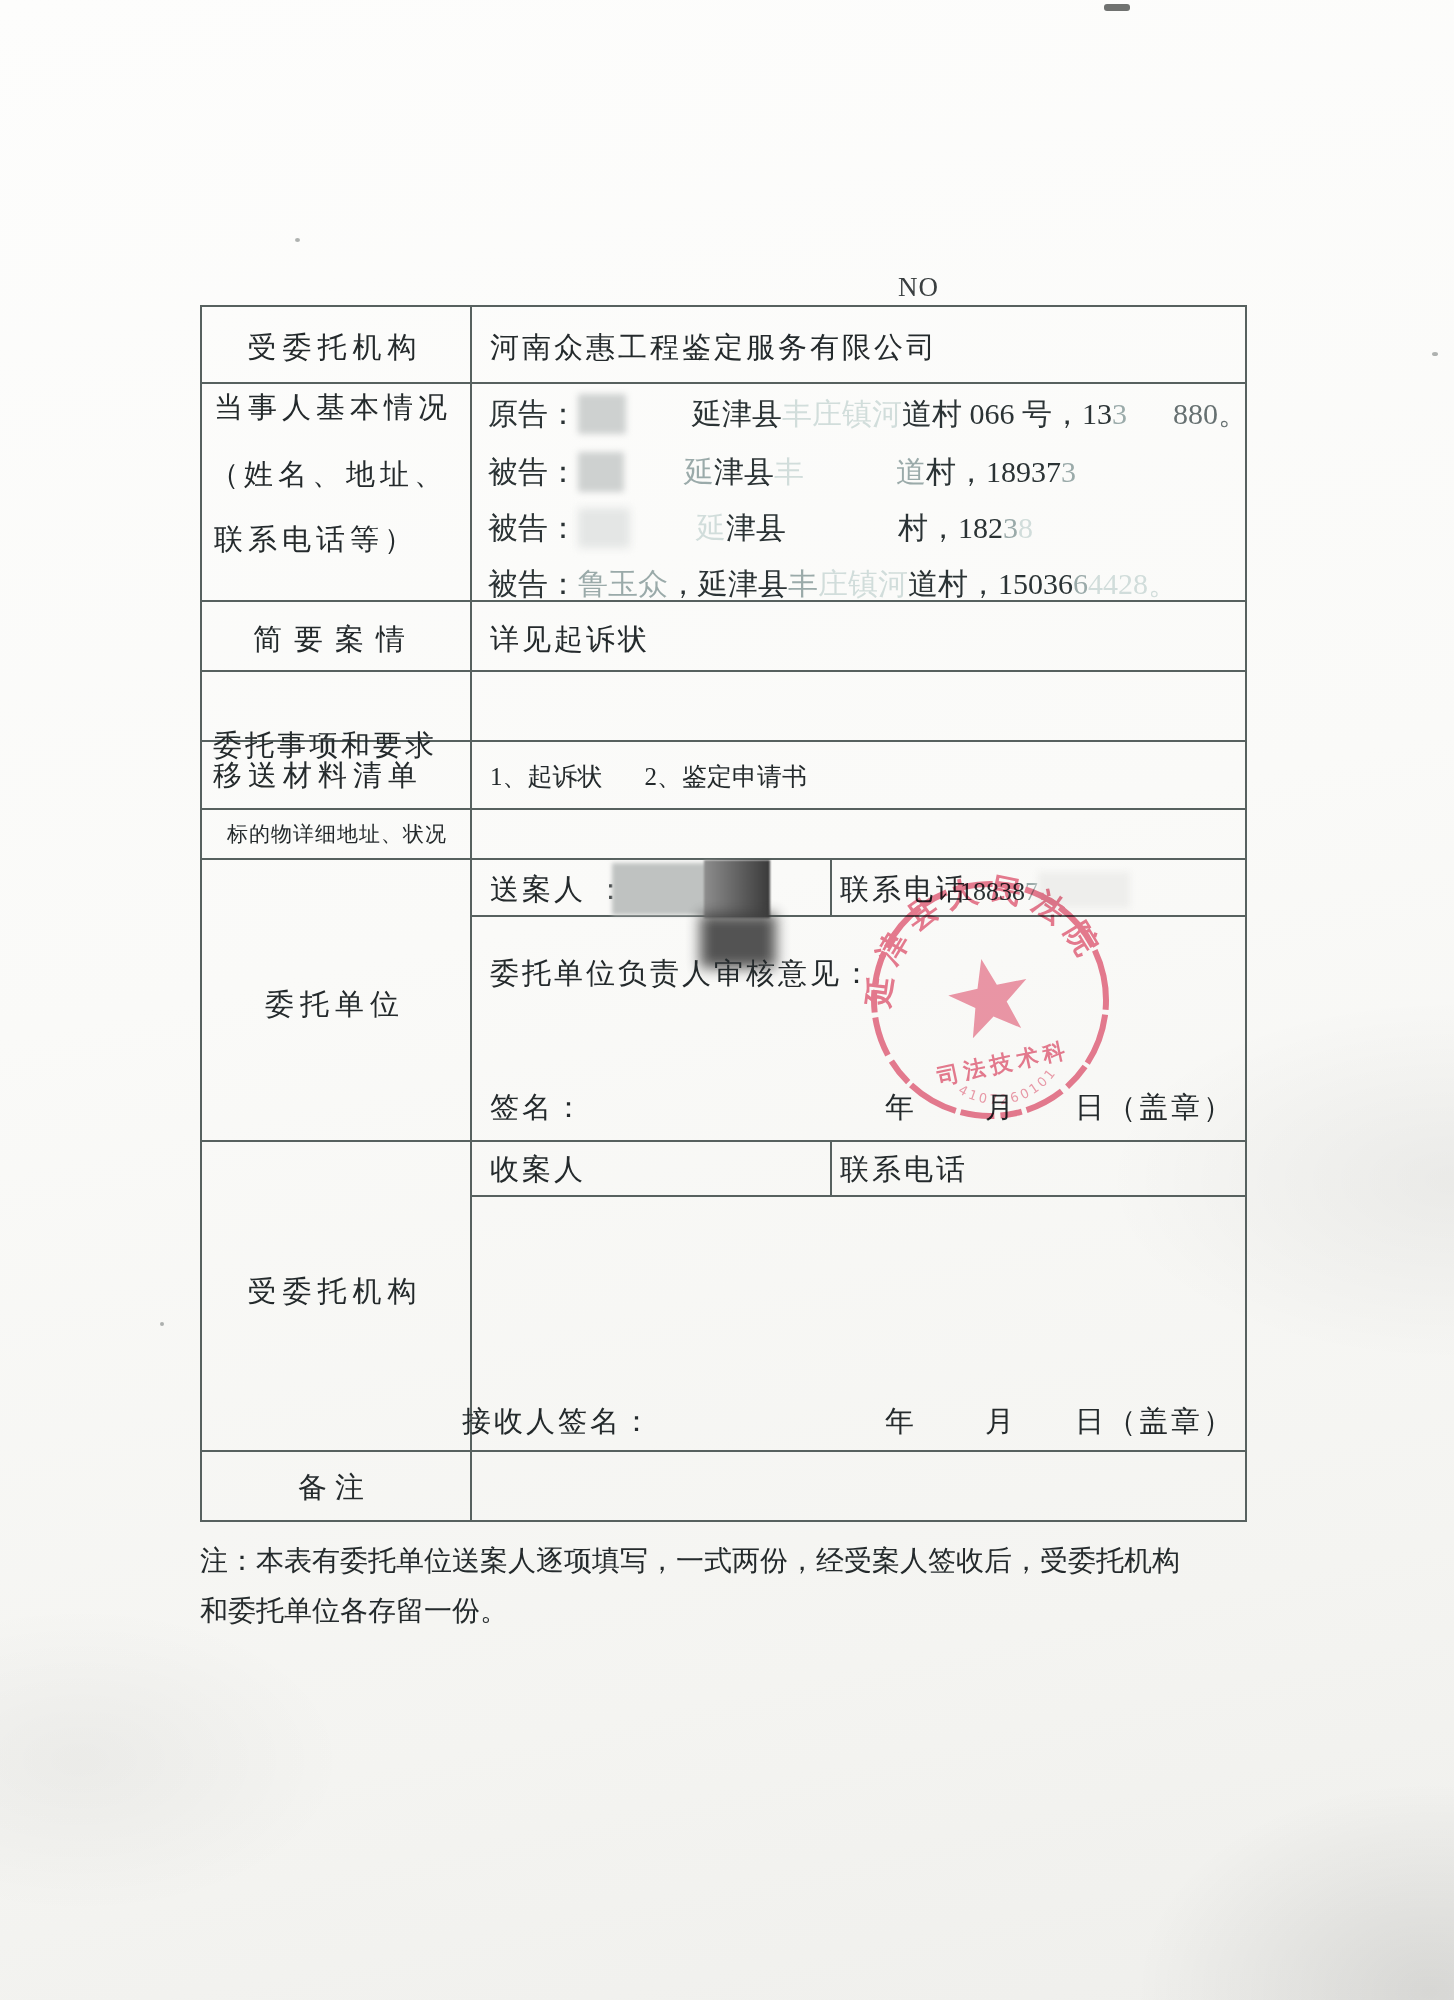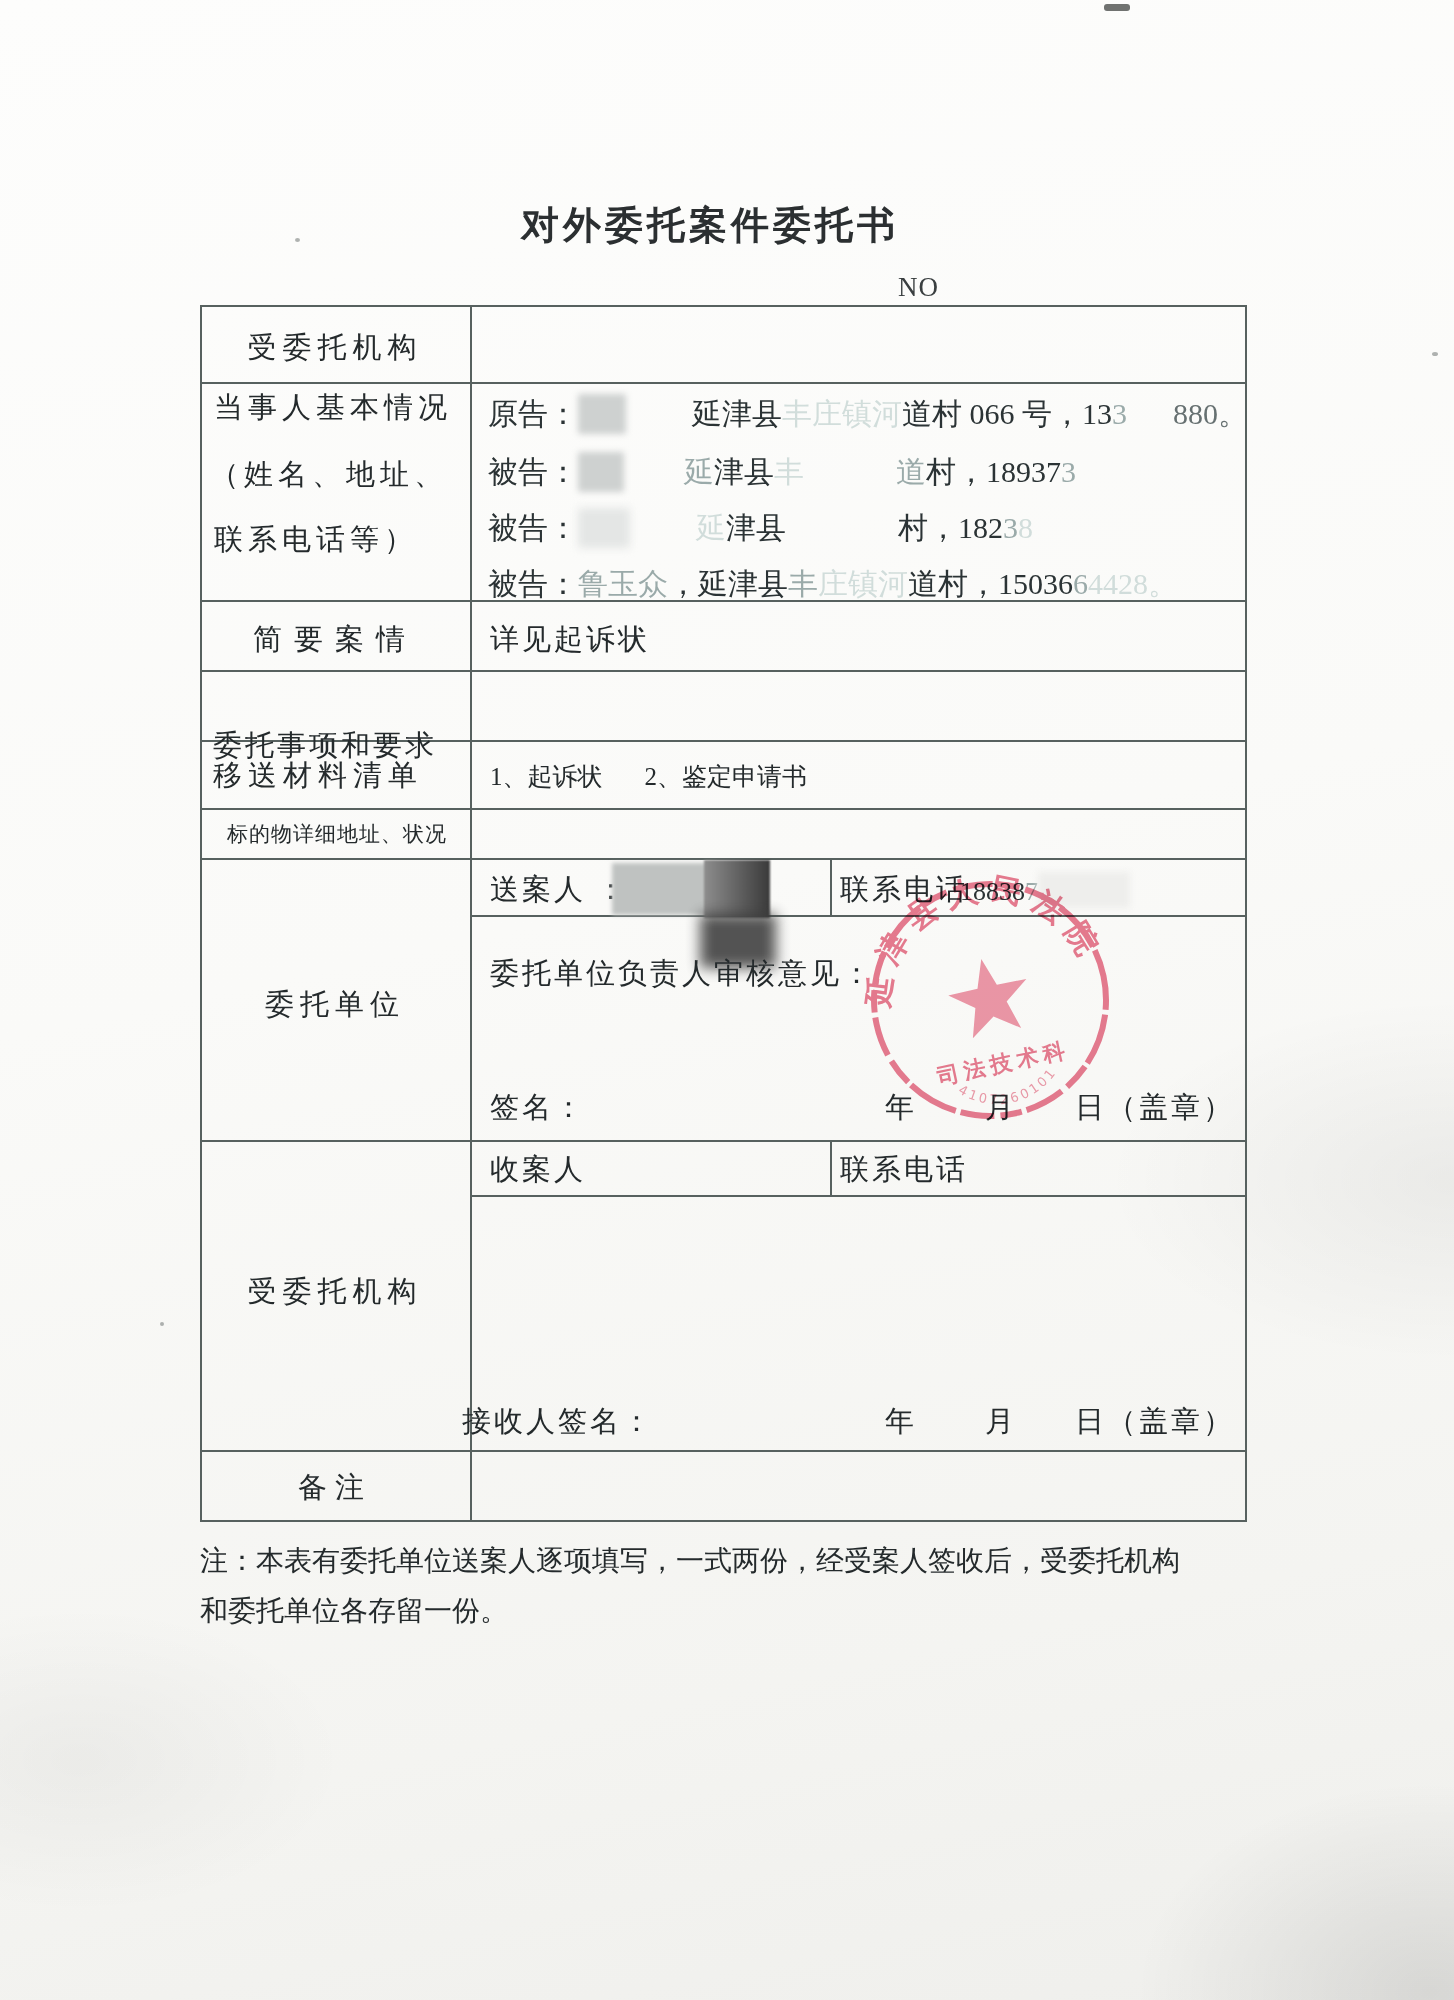--- a/index.html
+++ b/index.html
@@ -32,21 +32,20 @@
   .sbox-white{display:inline-block;background:#eeeeec;filter:blur(3px);height:36px;}
   .sgap{display:inline-block;}
   .speck{background:#6f7473;border-radius:50%;opacity:.55;}
   .stamp-svg{mix-blend-mode:multiply;}
 </style>
 </head>
 <body>
 
 <div id="page">
 
-  <div class="abs title" style="left:710px;top:200px;transform:translateX(-50%);">对外委托案件委托书</div>
   <div class="abs no" style="left:898px;top:272px;">NO</div>
 
   <div class="abs line" style="left:200px;top:305px;width:1047px;height:2px;"></div>
   <div class="abs line" style="left:200px;top:1520px;width:1047px;height:2px;"></div>
   <div class="abs line" style="left:200px;top:305px;width:2px;height:1217px;"></div>
   <div class="abs line" style="left:1245px;top:305px;width:2px;height:1217px;"></div>
   <div class="abs line" style="left:470px;top:305px;width:2px;height:1217px;"></div>
   <div class="abs line" style="left:200px;top:382px;width:1047px;height:2px;"></div>
   <div class="abs line" style="left:200px;top:600px;width:1047px;height:2px;"></div>
   <div class="abs line" style="left:200px;top:670px;width:1047px;height:2px;"></div>
@@ -54,20 +53,21 @@
   <div class="abs line" style="left:200px;top:808px;width:1047px;height:2px;"></div>
   <div class="abs line" style="left:200px;top:858px;width:1047px;height:2px;"></div>
   <div class="abs line" style="left:200px;top:1140px;width:1047px;height:2px;"></div>
   <div class="abs line" style="left:200px;top:1450px;width:1047px;height:2px;"></div>
   <div class="abs line" style="left:470px;top:915px;width:777px;height:2px;"></div>
   <div class="abs line" style="left:470px;top:1195px;width:777px;height:2px;"></div>
   <div class="abs line" style="left:830px;top:858px;width:2px;height:59px;"></div>
   <div class="abs line" style="left:830px;top:1140px;width:2px;height:57px;"></div>
 
   <div class="abs lbl cjk" style="left:335px;top:328px;transform:translateX(-50%);letter-spacing:6px;">受委托机构</div>
+  <div class="abs val cjk" style="left:490px;top:328px;">河南众惠工程鉴定服务有限公司</div>
 
   <div class="abs lbl cjk" style="left:214px;top:388px;letter-spacing:5px;">当事人基本情况</div>
   <div class="abs lbl cjk" style="left:210px;top:455px;letter-spacing:5px;">（姓名、地址、</div>
   <div class="abs lbl cjk" style="left:214px;top:520px;letter-spacing:5px;">联系电话等）</div>
   <div id="party-container">
       <div class="party-line abs" style="left: 488px; top: 397px;">
         <span class="sn">原告：</span>
         <span class="sbox-light" style="width: 48px;"></span>
         <span class="sgap" style="width: 66px;"></span>
         <span class="sn">延津县</span>

